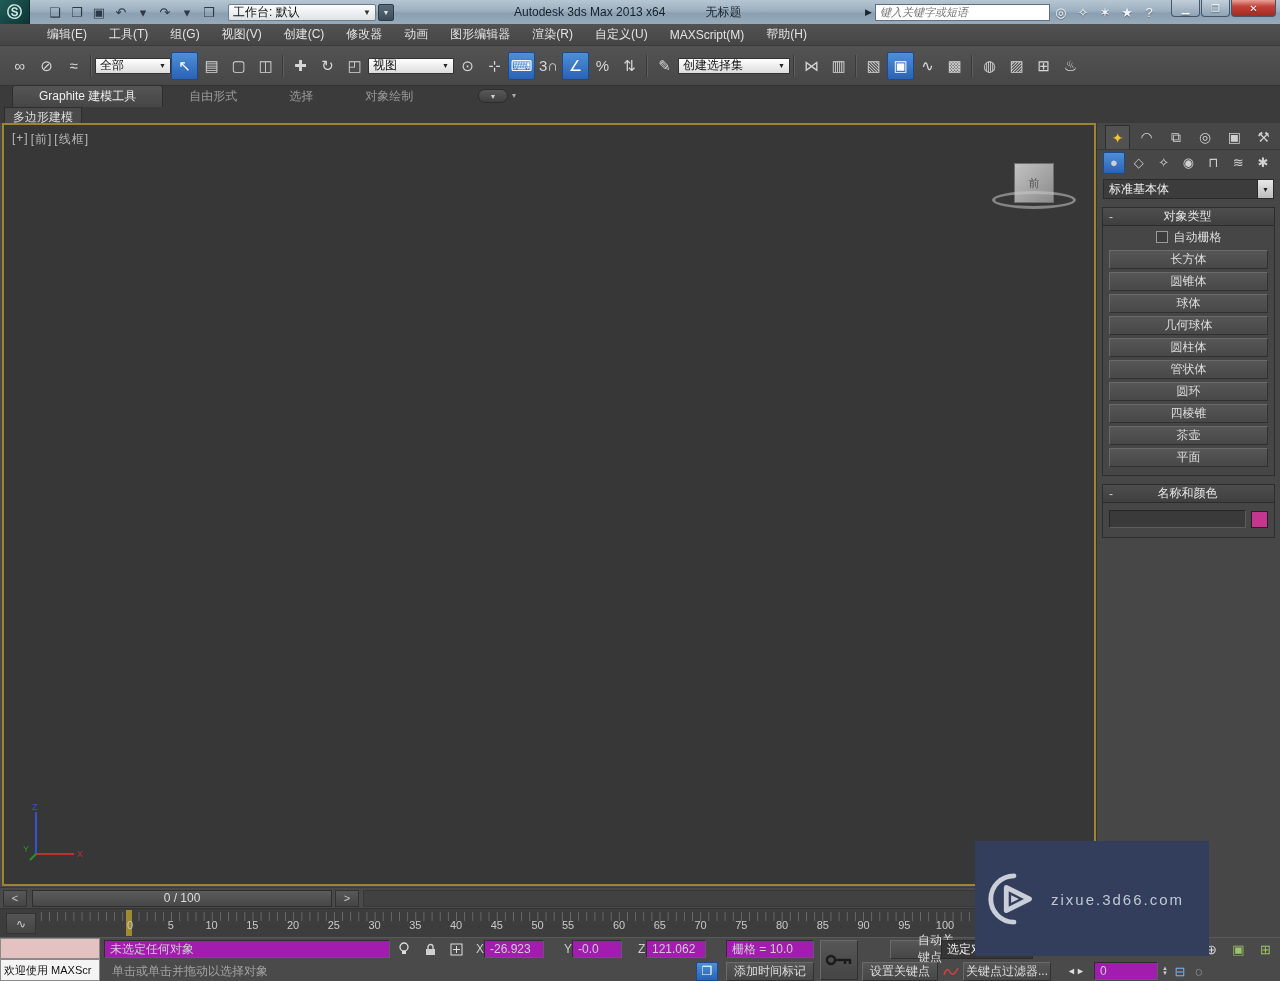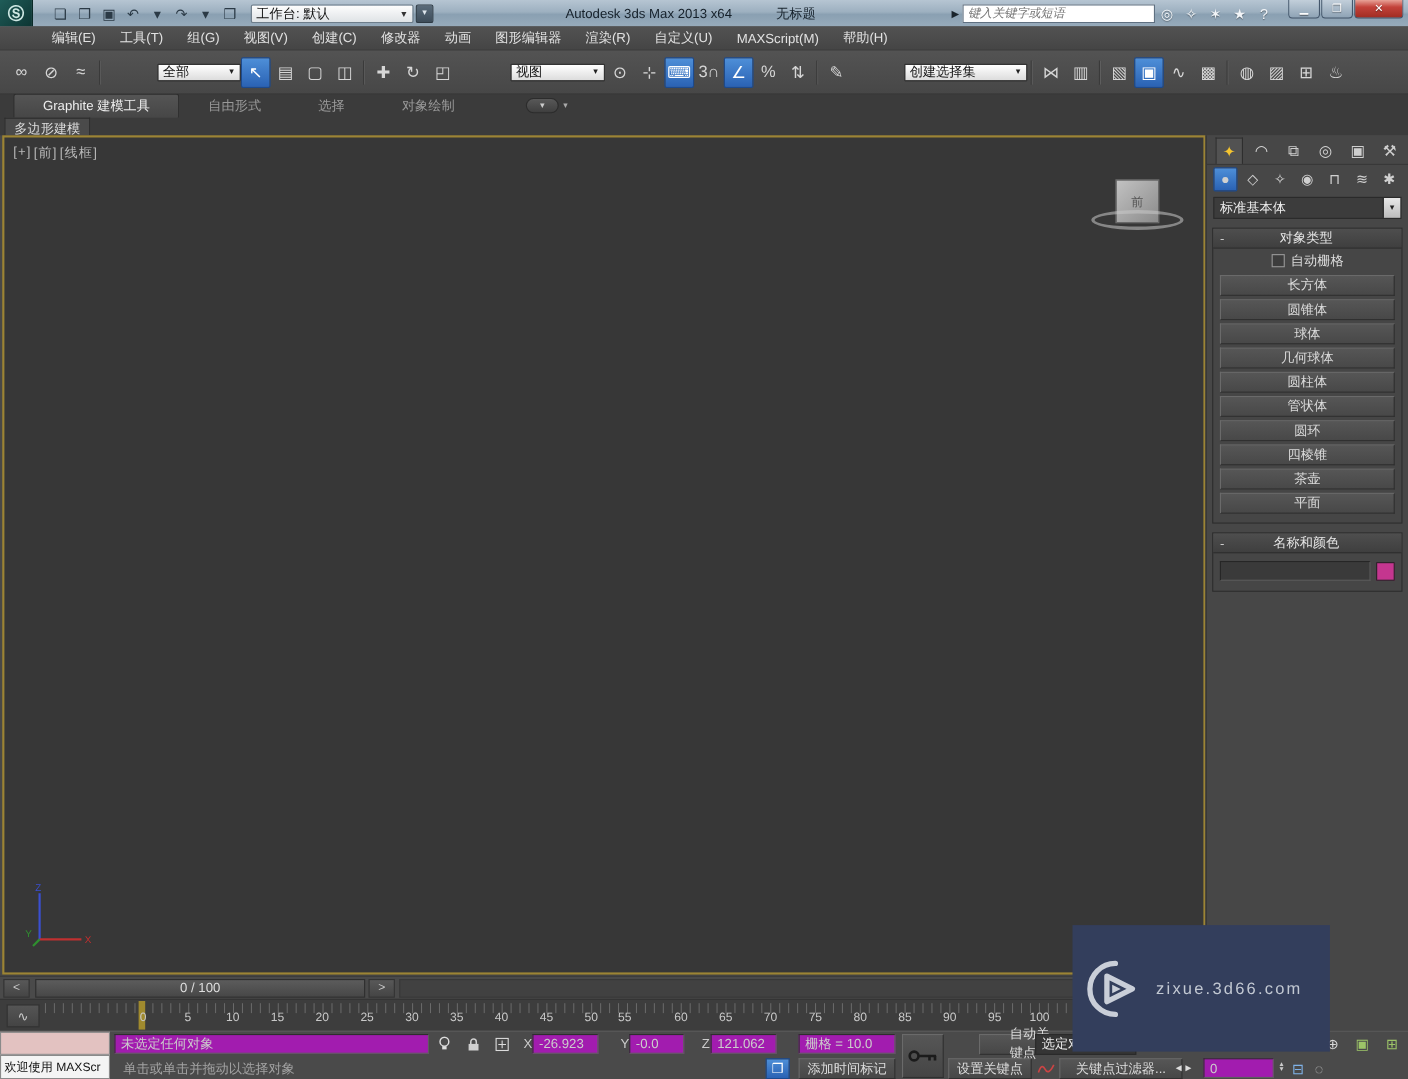--- a/index.html
+++ b/index.html
@@ -55,21 +55,21 @@
   .tb-item { display:flex; align-items:center; justify-content:center; }
   .tb-item.icon { width:27px; height:28px; border-radius:2px; }
   .tb-item.icon .g { color:#d6d6d6; font-size:15px; }
   .tb-item.icon.active { background:linear-gradient(180deg,#4e8fd8,#2a62b4);
     border:1px solid #1c4a8e; }
   .tb-item.icon.active .g { color:#fff; }
   .tb-item.sep { width:8px; height:26px; position:relative; }
   .tb-item.sep::after { content:""; position:absolute; left:3px; top:2px; bottom:2px;
     width:1px; background:#3a3a3a; border-right:1px solid #5e5e5e; }
   .tb-item.dropdown { background:linear-gradient(180deg,#ffffff,#dcdcdc); border:1px solid #333;
-    height:16px; border-radius:1px; color:#111; padding:0 4px; justify-content:flex-start;margin-left:48px; }
+    height:16px; border-radius:1px; color:#111; padding:0 4px; justify-content:flex-start; }
   .tb-item.dropdown .lbl { font-size:12px; }
   .tb-item.dropdown::after { content:"▼"; font-size:7px; color:#222; margin-left:auto; padding-left:5px; }
 
   
   #ribbon { left:0; top:86px; width:1280px; height:37px; background:#3b3b3b; }
   #ribbon-tabs { display:flex; align-items:flex-end; height:21px; padding-left:12px; }
   .ribbon-tab { padding:2px 26px; color:#9a9a9a; }
   .ribbon-tab.active { background:linear-gradient(180deg,#555,#464646); color:#eee;
     border:1px solid #2d2d2d; border-bottom:none; border-radius:3px 3px 0 0; }
   #ribbon-min-btn { margin-left:18px; width:30px; height:14px; border:1px solid #2c2c2c;
@@ -602,21 +602,21 @@
     <div class="srow" id="srow2">
       <span id="prompt-text" style="position:absolute;left:104px;">单击或单击并拖动以选择对象</span>
       <div class="cube-btn" style="position:absolute;left:696px;">❒</div>
       <div class="sbtn" style="position:absolute;left:726px;width:88px;">添加时间标记</div>
       <div class="sbtn" style="position:absolute;left:862px;width:76px;">设置关键点</div>
       <div class="sicon" style="position:absolute;left:941px;">
         <svg width="16" height="12" viewBox="0 0 16 12">
             <path d="M1 10 Q4 1 7 7 T15 3" fill="none" stroke="#c44" stroke-width="1.5"></path>
           </svg>
       </div>
-      <div class="sbtn" style="position:absolute;left:963px;width:112px;">关键点过滤器...</div>
+      <div class="sbtn" style="position:absolute;left:963px;width:88px;">关键点过滤器...</div>
       <div class="sicon" style="position:absolute;left:1066px;color:#ddd;font-size:9px;">◄►</div>
       <div class="inset" id="frame-field" style="position:absolute;left:1094px;">0</div>
       <div class="spinner" style="position:absolute;left:1160px;">
           <span>▲</span>
           <span>▼</span>
         </div>
       <div style="position:absolute;left:1172px;display:flex;gap:3px;">
 
       <div class="nav-icon icon" style="width:16px;">
             <span class="g" style="color: rgb(127, 178, 232);">⊟</span>

